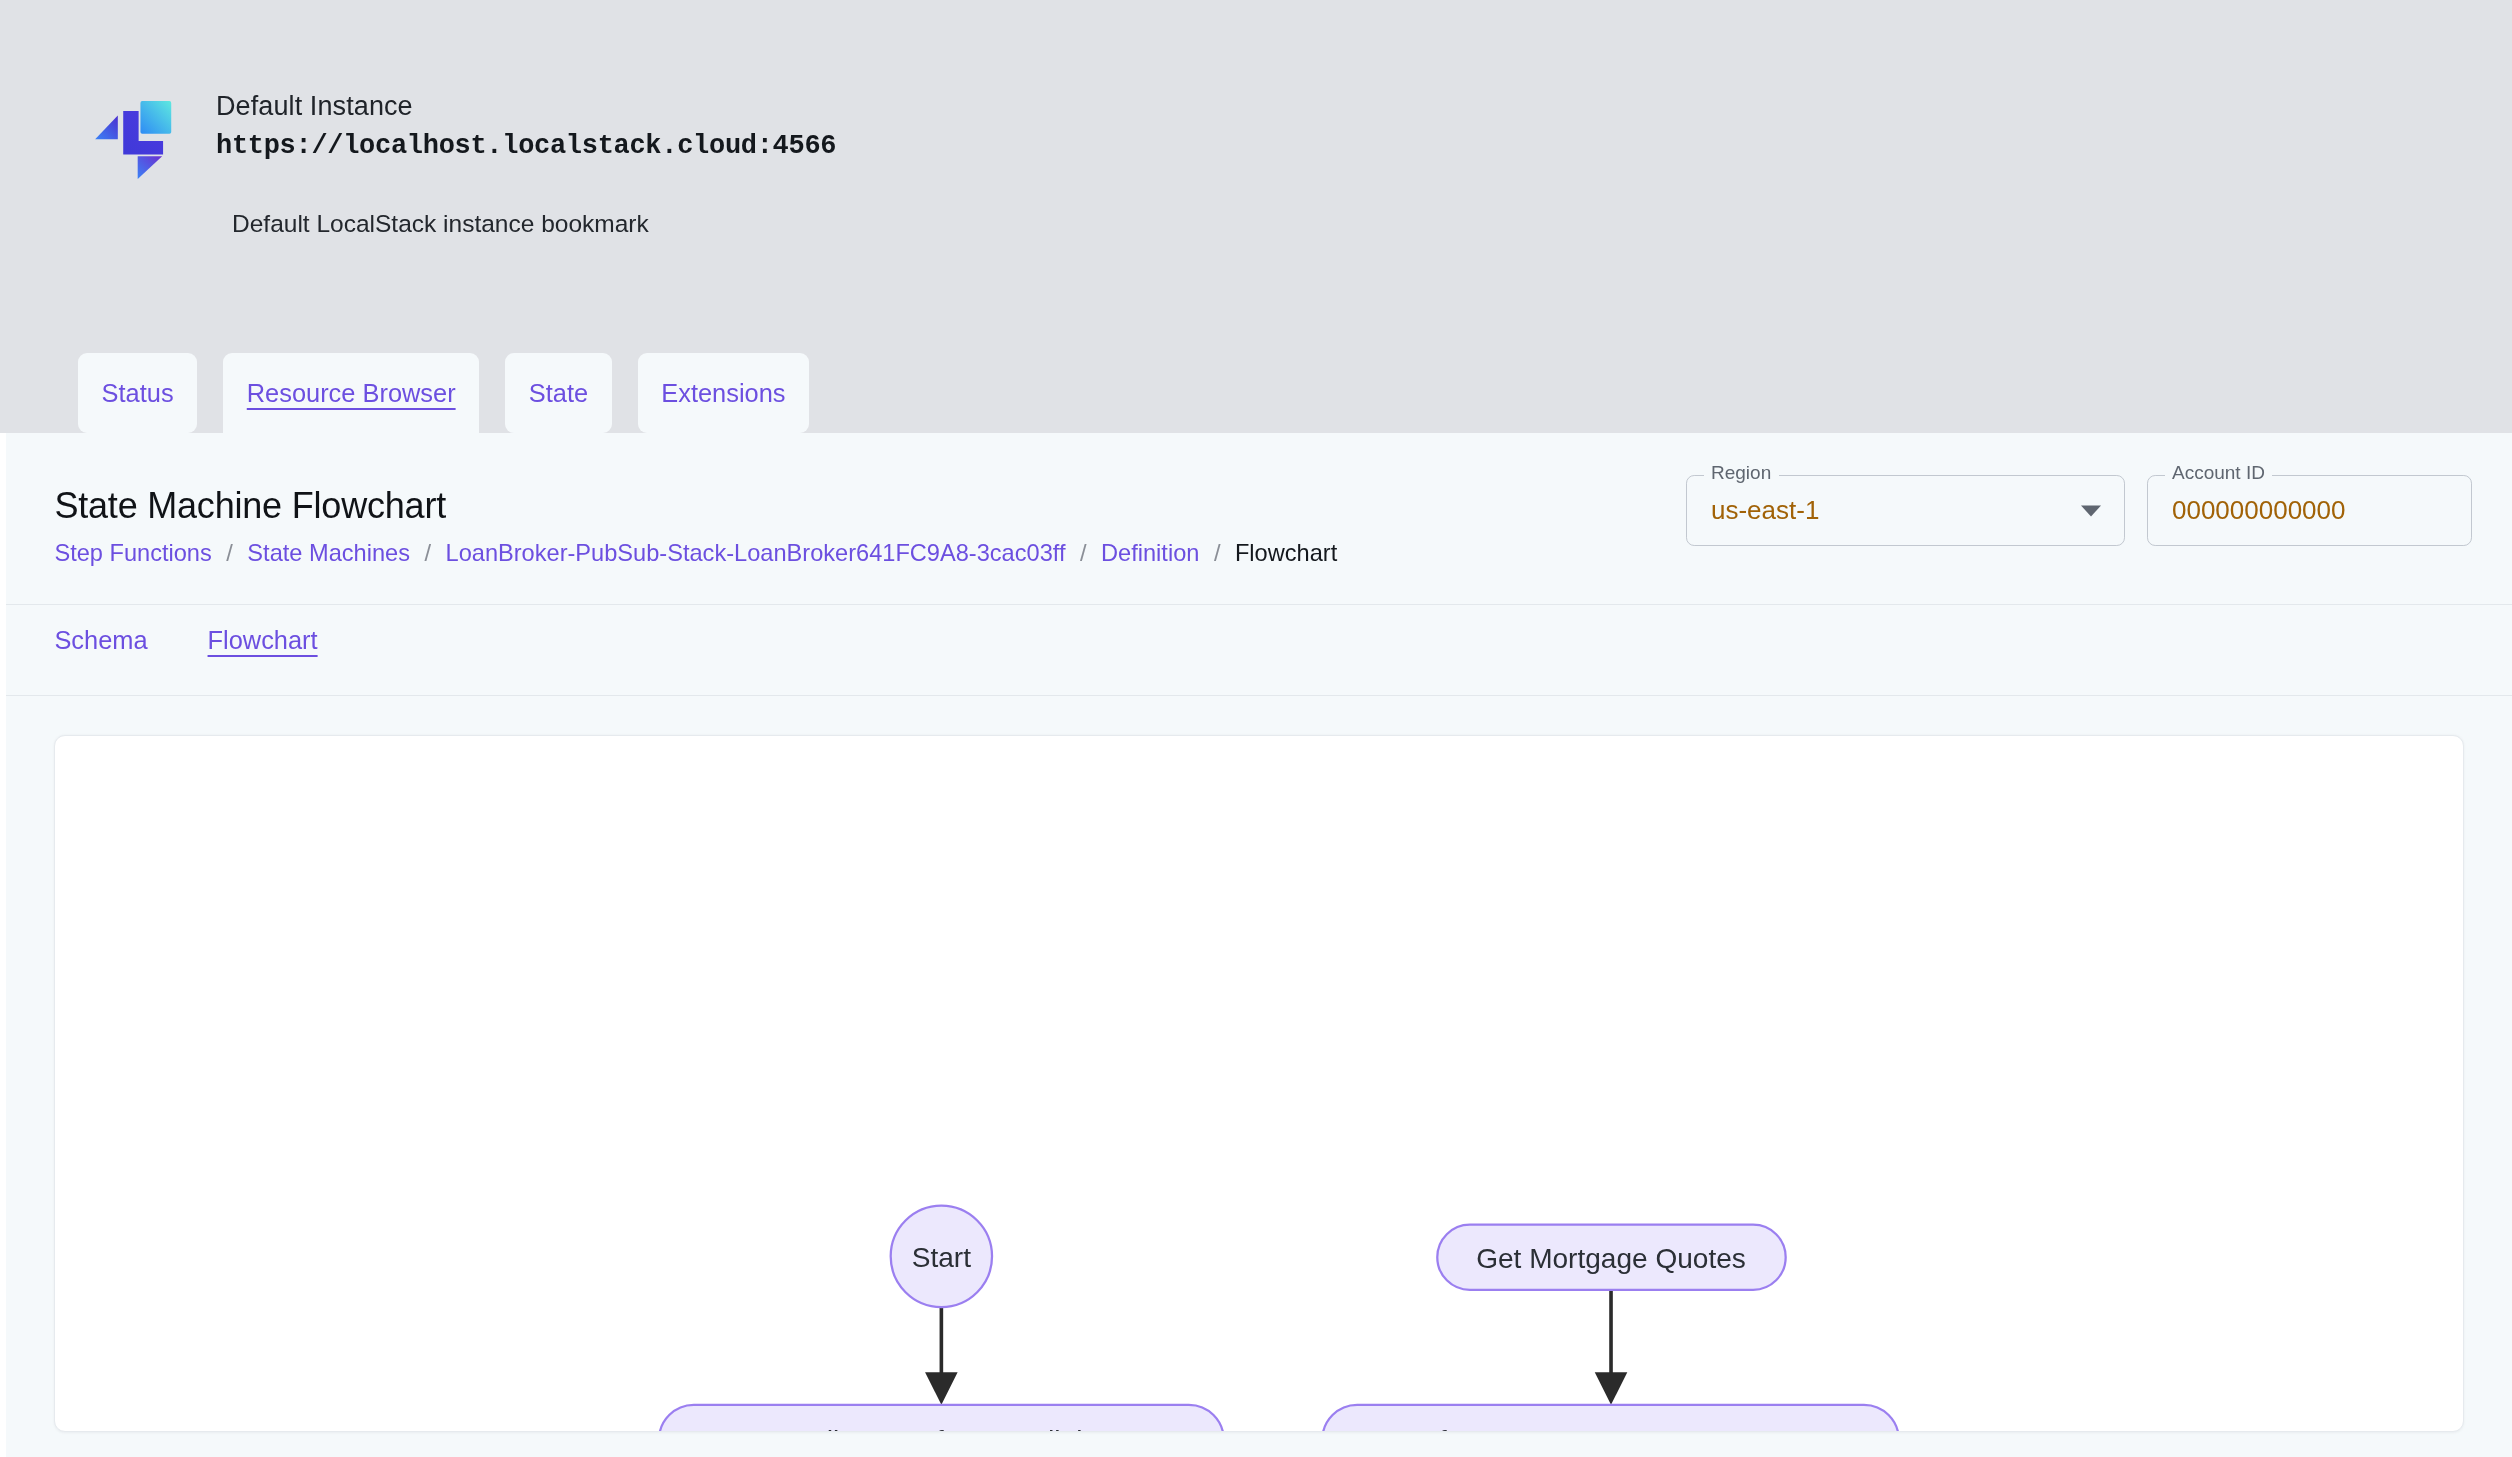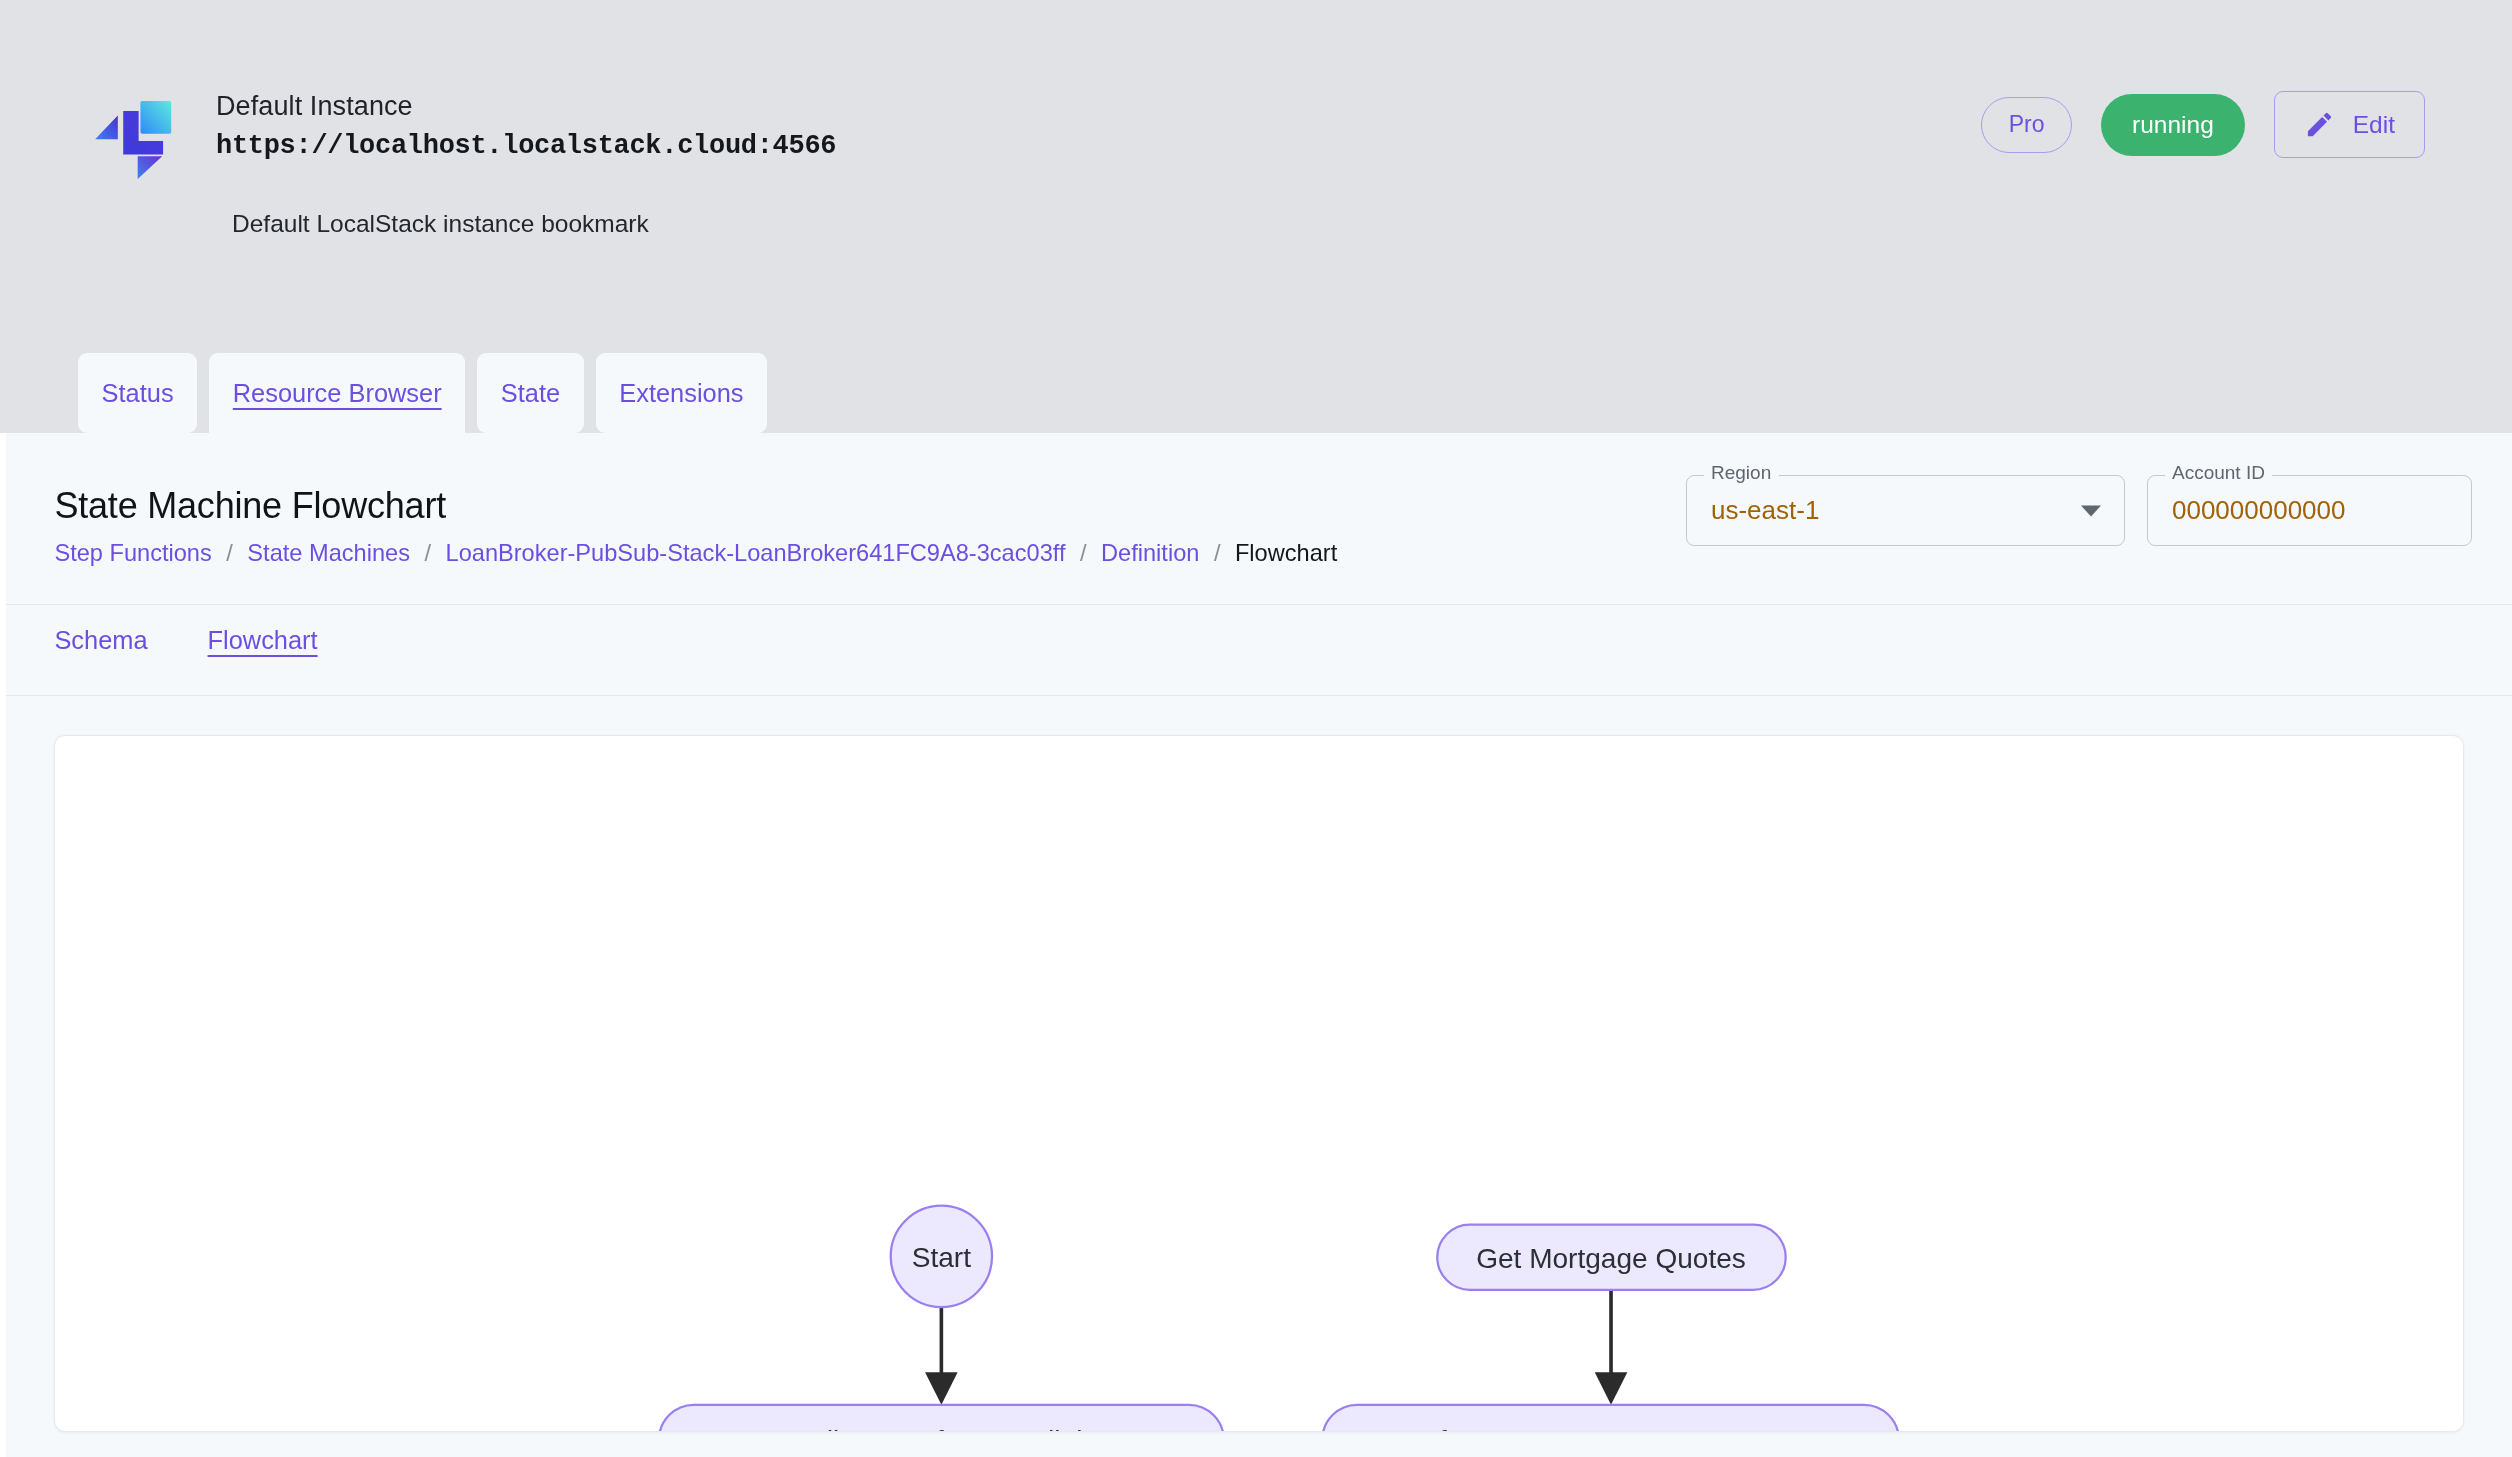--- a/index.html
+++ b/index.html
@@ -99,21 +99,21 @@
     cursor: pointer;
   }
   .btn-edit svg { display:block; width: 31px; height: 31px; }
 
   
   .main-tabs {
     position: absolute;
     left: 78px; top: 353px;
     display: flex;
     align-items: flex-end;
-    gap: 12px;
+    gap: 26px;
     z-index: 5;
   }
   .main-tab {
     background: #f5f9fb;
     border-radius: 9px 9px 0 0;
     color: #6c4fe0;
     font-size: 25.4px;
     height: 80px;
     padding: 0 23.6px;
     display: flex; align-items: center; justify-content: center;
@@ -300,33 +300,20 @@
       </svg>
     </div>
     <div class="brand-text">
       <div class="instance-name">Default Instance</div>
       <div class="instance-url">https://localhost.localstack.cloud:4566</div>
     </div>
   </div>
 
   <div class="instance-desc">Default LocalStack instance bookmark</div>
 
-  <div class="header-actions">
-    <div class="chip-pro">Pro</div>
-    <div class="chip-running">running</div>
-    <div class="btn-edit">
-      <span>
-        <svg viewBox="0 0 24 24" xmlns="http://www.w3.org/2000/svg">
-          <path d="M3 17.25V21h3.75L17.81 9.94l-3.75-3.75L3 17.25z" fill="#6c4fe0"></path>
-          <path d="M20.71 7.04a1 1 0 000-1.41l-2.34-2.34a1 1 0 00-1.41 0l-1.83 1.83 3.75 3.75 1.83-1.83z" fill="#6c4fe0"></path>
-        </svg>
-      </span>
-      <span>Edit</span>
-    </div>
-  </div>
 </div>
 
 <div class="main-tabs">
   <div class="main-tab rounded-bottom">
     <span class="tab-label">Status</span>
   </div>
   <div class="main-tab active">
     <span class="tab-label">Resource Browser</span>
   </div>
   <div class="main-tab rounded-bottom">

